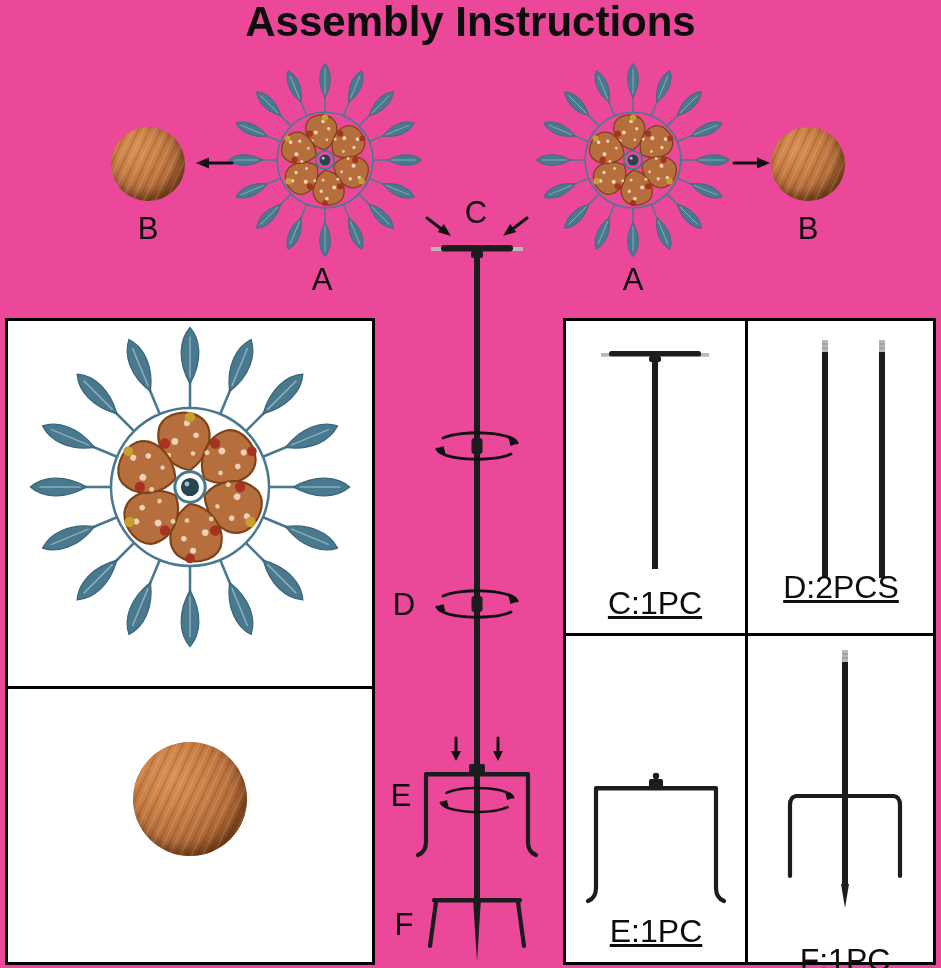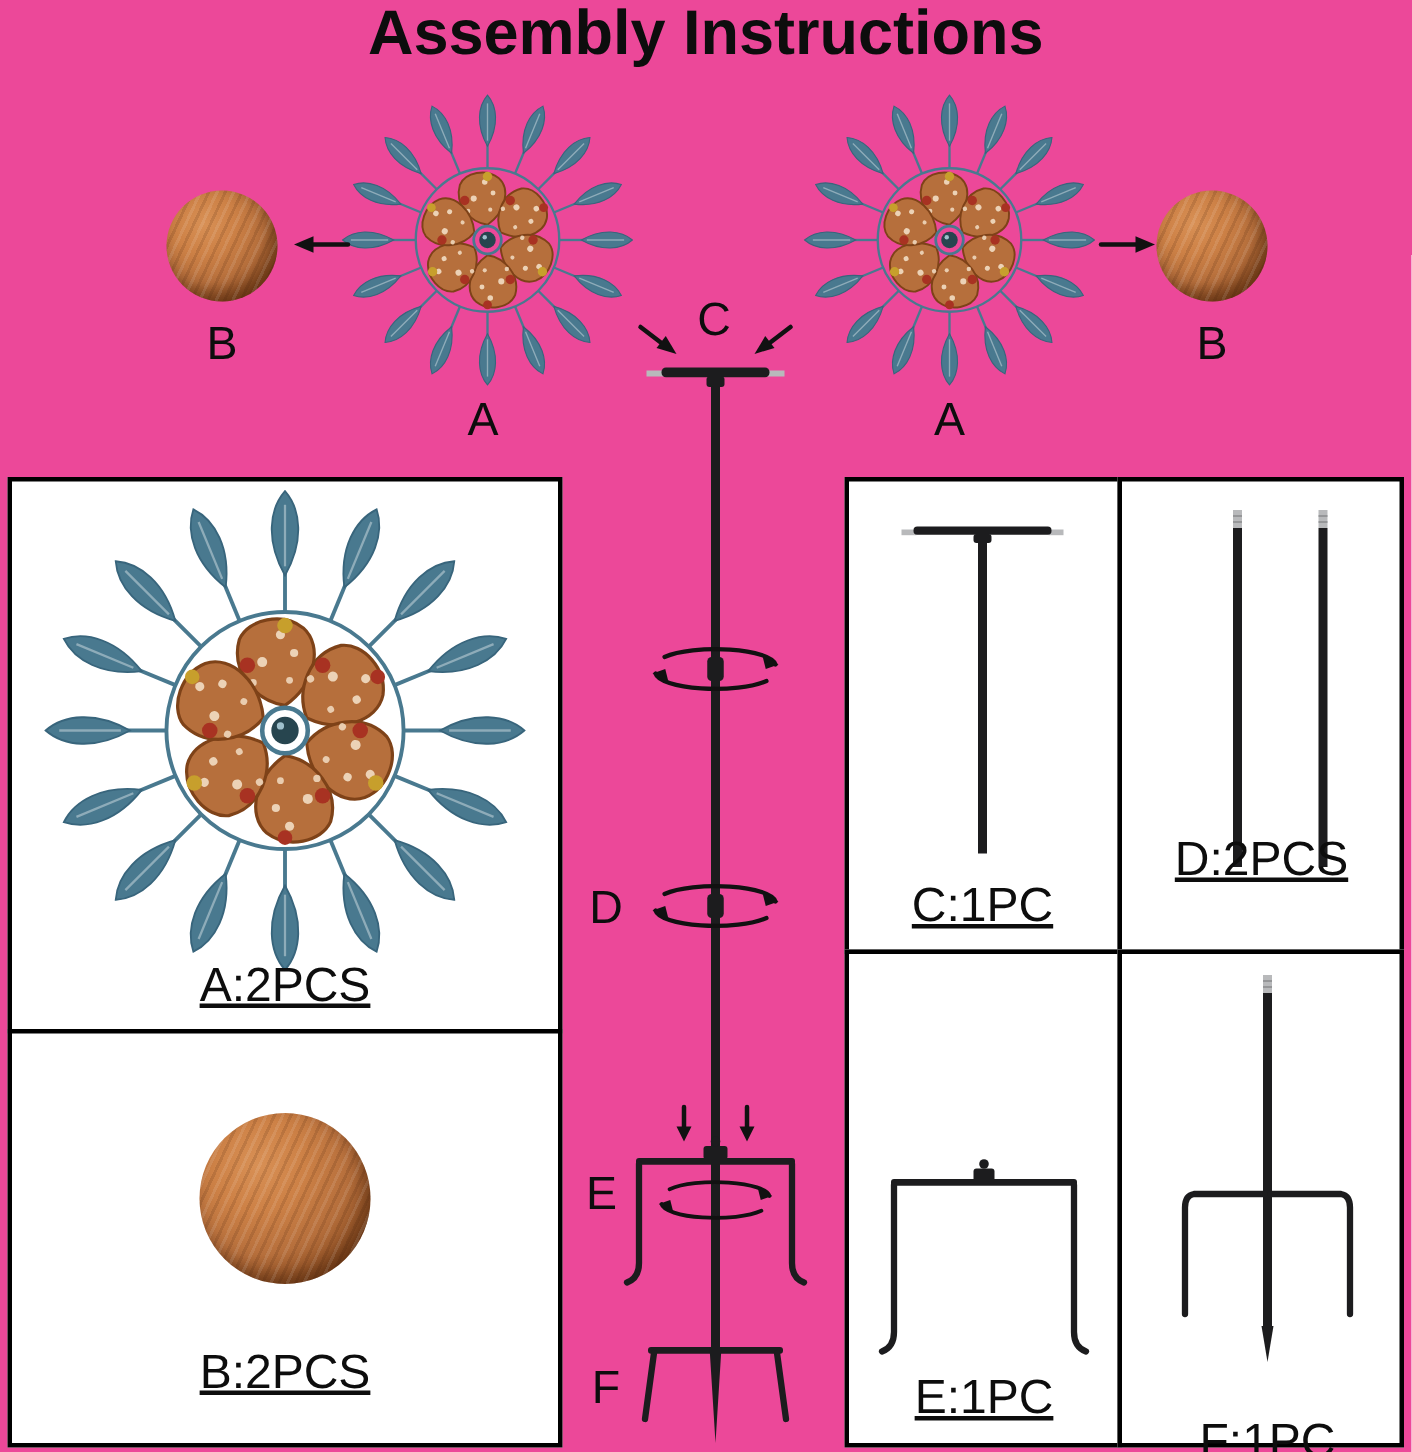--- a/index.html
+++ b/index.html
@@ -217,20 +217,18 @@
 
   <div class="lbl" style="left:148px; top:211px;">B</div>
   <div class="lbl" style="left:808px; top:211px;">B</div>
   <div class="lbl" style="left:322px; top:262px;">A</div>
   <div class="lbl" style="left:633px; top:262px;">A</div>
   <div class="lbl" style="left:476px; top:195px;">C</div>
   <div class="lbl" style="left:404px; top:587px;">D</div>
   <div class="lbl" style="left:401px; top:778px;">E</div>
   <div class="lbl" style="left:404px; top:907px;">F</div>
 
-  <div class="part-lbl" style="left:190px; top:638px;">A:2PCS</div>
-  <div class="part-lbl" style="left:190px; top:896px;">B:2PCS</div>
   <div class="part-lbl" style="left:655px; top:585px;">C:1PC</div>
-  <div class="part-lbl" style="left:841px; top:554px;">D:2PCS</div>
+  <div class="part-lbl" style="left:841px; top:569px;">D:2PCS</div>
   <div class="part-lbl" style="left:656px; top:913px;">E:1PC</div>
   <div class="part-lbl" style="left:845px; top:913px;margin-top:29px;">F:1PC</div>
 
 </div>
 
 </body></html>

